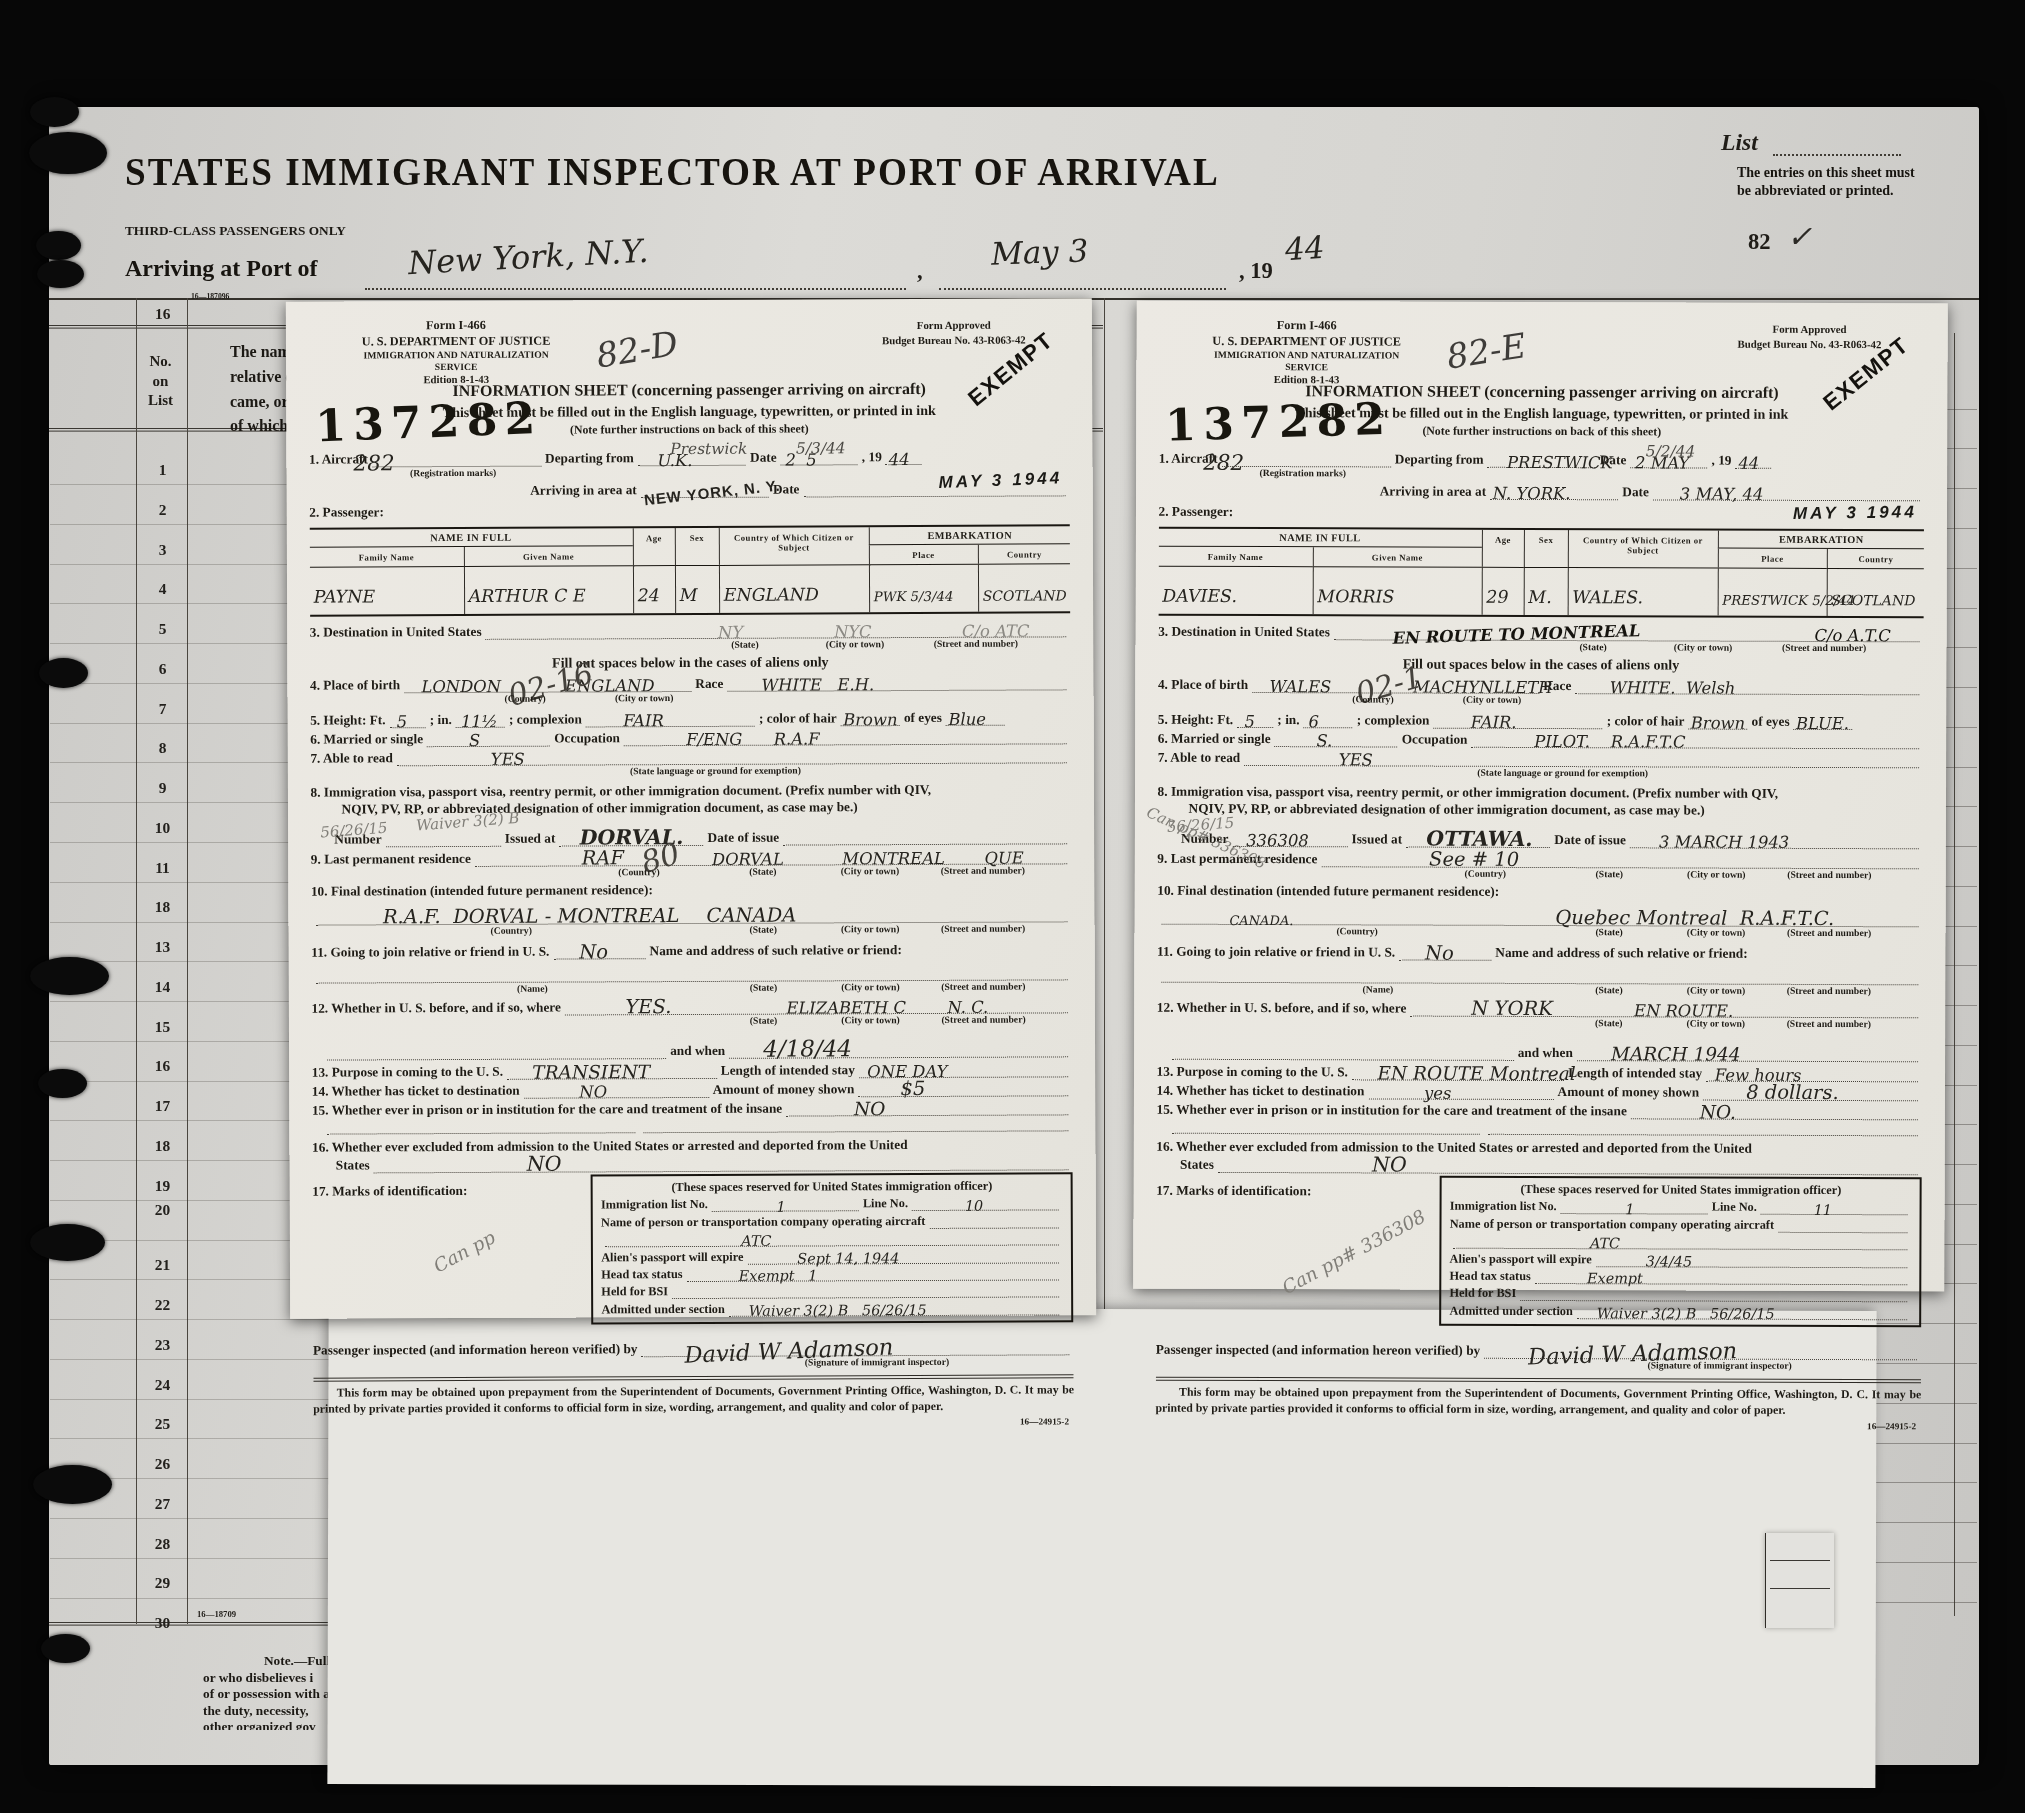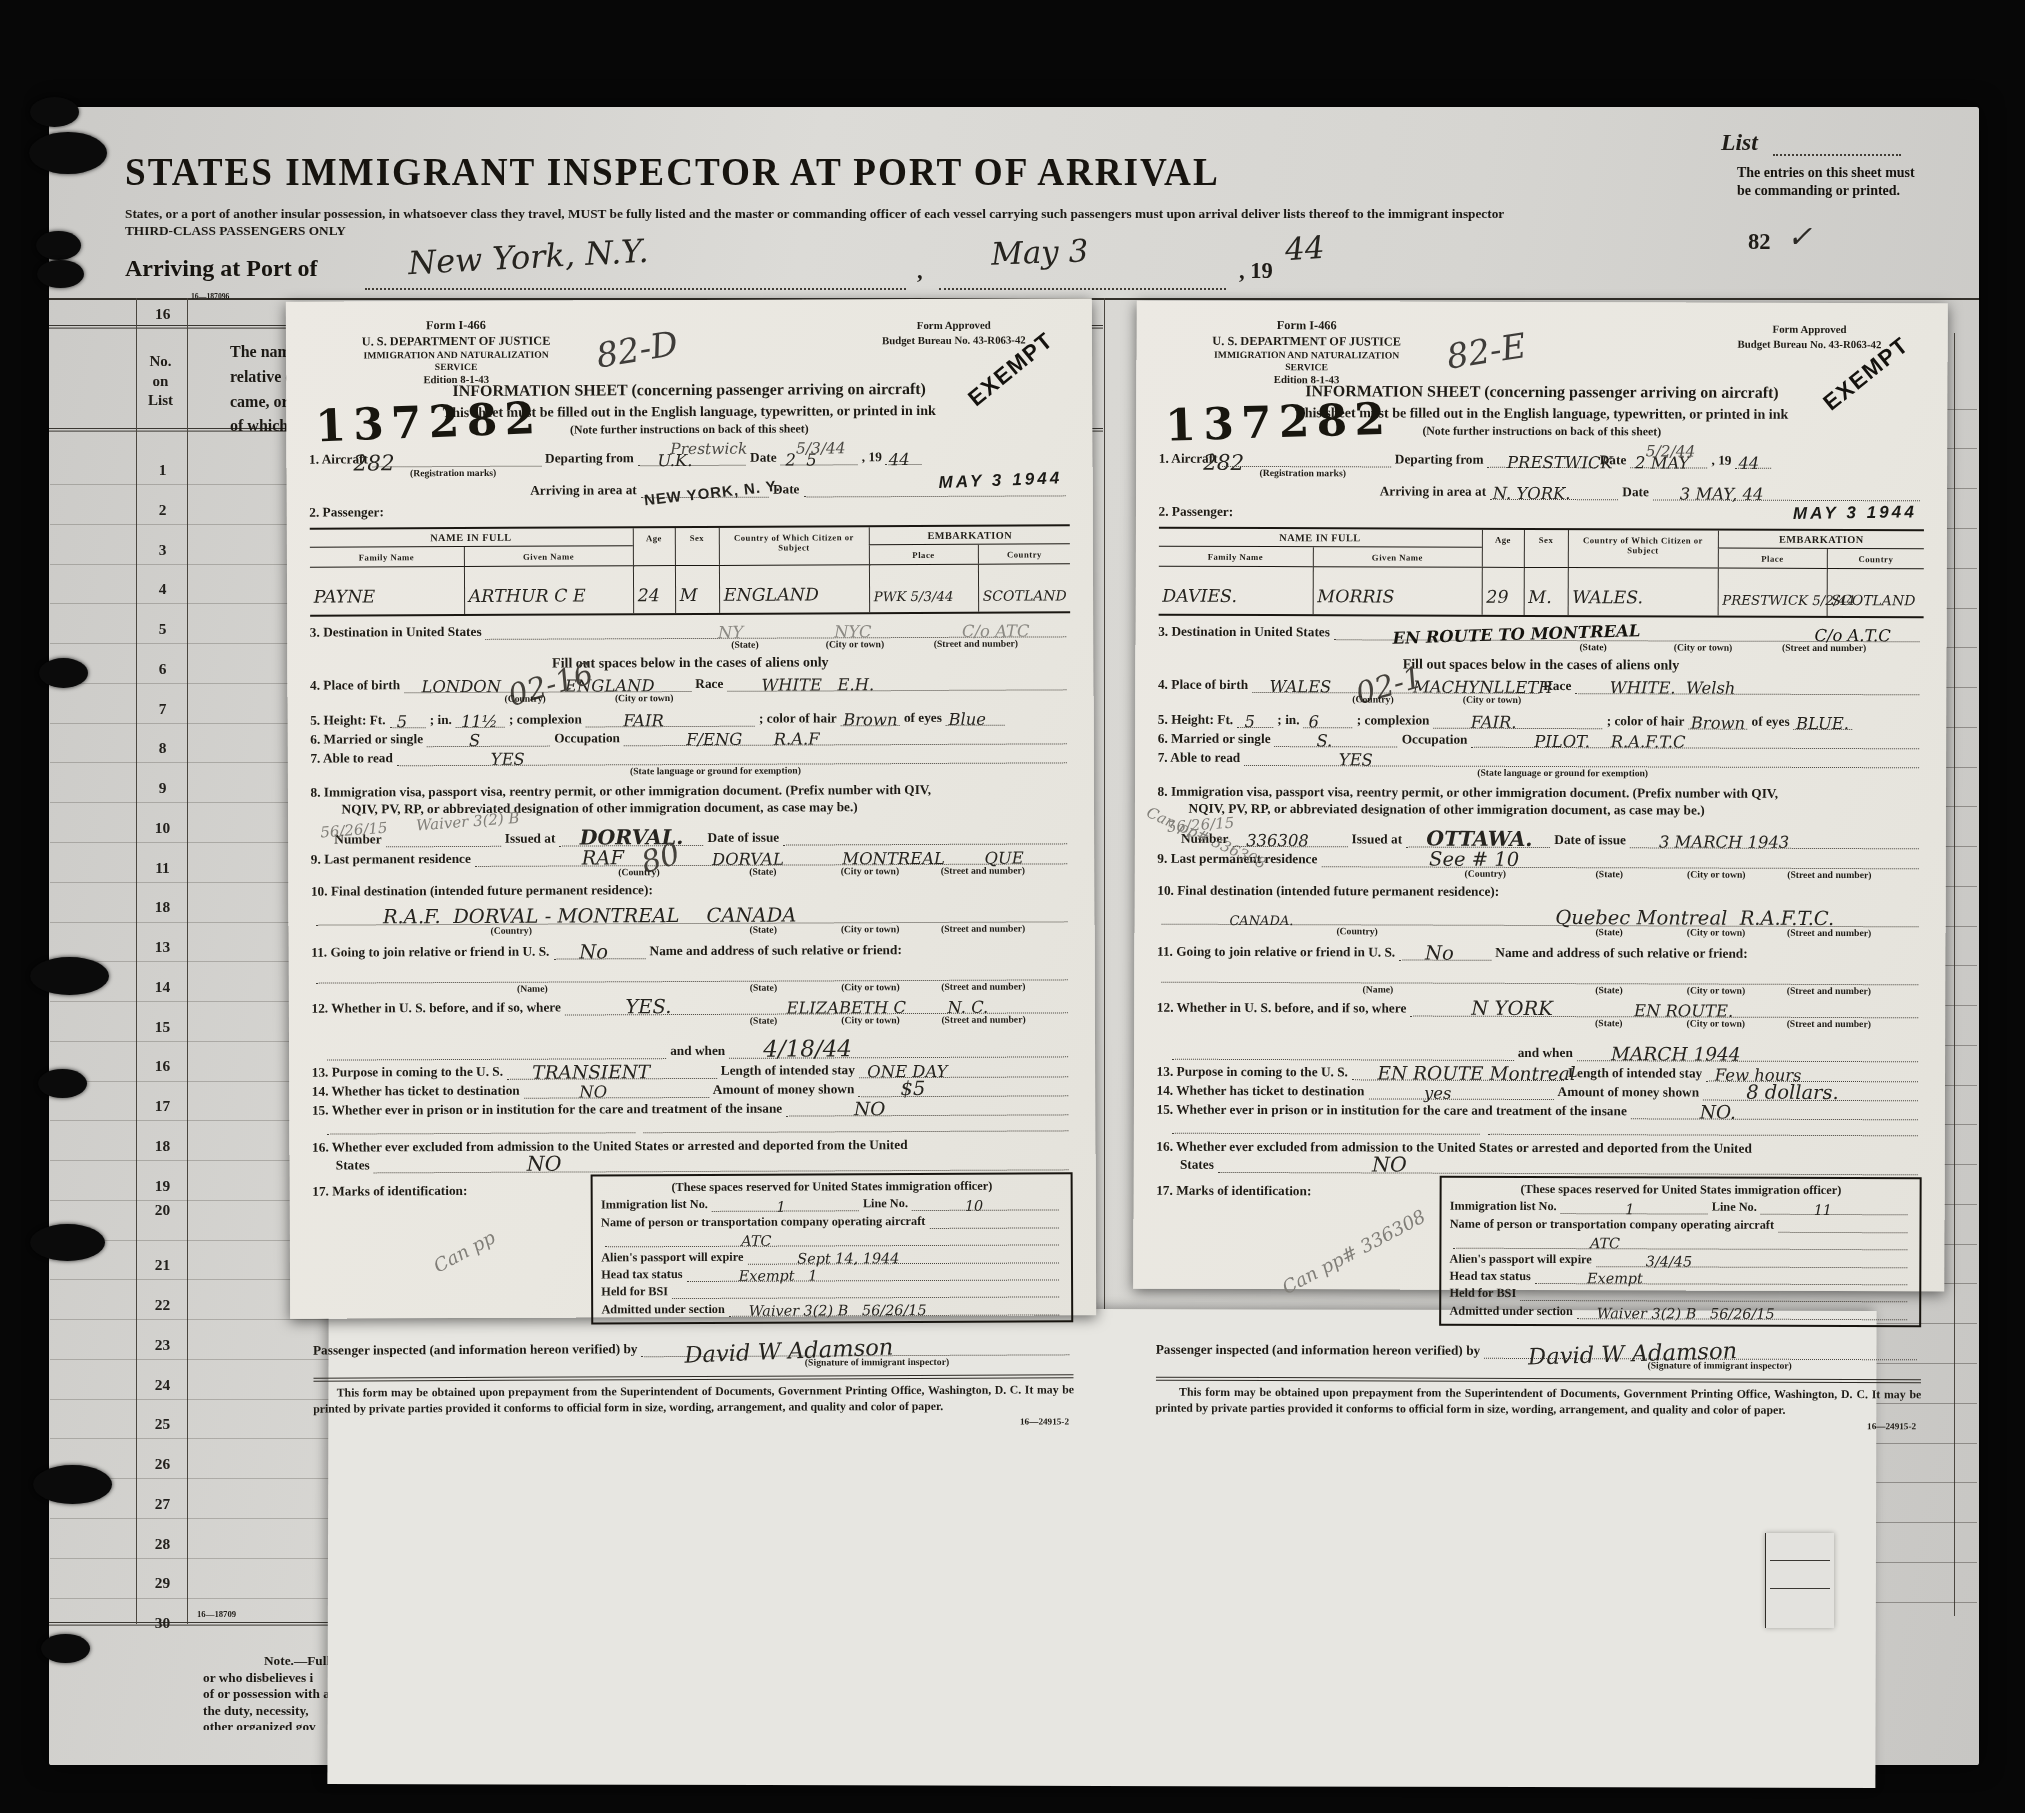--- a/index.html
+++ b/index.html
@@ -123,37 +123,36 @@
   .ffoot .indent{text-indent:23.6px;}
   .fcode{position:absolute;right:5.1px;top:34px;font-size:9.2px;}
 </style>
 </head>
 <body>
 
 <div class="canvas">
 
   <div class="sheet">
     <div class="main-title">STATES IMMIGRANT INSPECTOR AT PORT OF ARRIVAL</div>
-    <div class="sub1">States, or a port of another insular possession, in whatsoever class they travel, MUST be fully listed and the master or commanding officer of each vessel carrying such passengers must upon arrival deliver lists thereof to the immigrant inspector</div>
     <div class="sub2">THIRD-CLASS PASSENGERS ONLY</div>
 
     <div class="arr-label">Arriving at Port of</div>
     <div class="arr-line1"></div>
     <div class="arr-line2"></div>
     <div class="arr-comma">,</div>
     <div class="arr-19">, 19</div>
     <div class="hw hw-port">New York, N.Y.</div>
     <div class="hw hw-date">May 3</div>
     <div class="hw hw-year">44</div>
 
     <div class="list-label">List</div>
     <div class="list-line"></div>
     <div class="list-note">
       <div>The entries on this sheet must</div>
-      <div>be commanding or printed.</div>
+      <div>be abbreviated or printed.</div>
     </div>
     <div class="sheet-no">82</div>
     <div class="hw sheet-check">✓</div>
 
     <div class="hline" style="left:0;top:191px;width:1930px;"></div>
     <div class="dline" style="left:0;top:218px;width:1054px;"></div>
     <div class="dline" style="left:0;top:321px;width:1054px;"></div>
     <div class="dline" style="left:0;top:1515px;width:616px;"></div>
     <div class="vline" style="left:87px;top:191px;height:1326px;"></div>
     <div class="vline" style="left:138px;top:191px;height:1326px;"></div>

